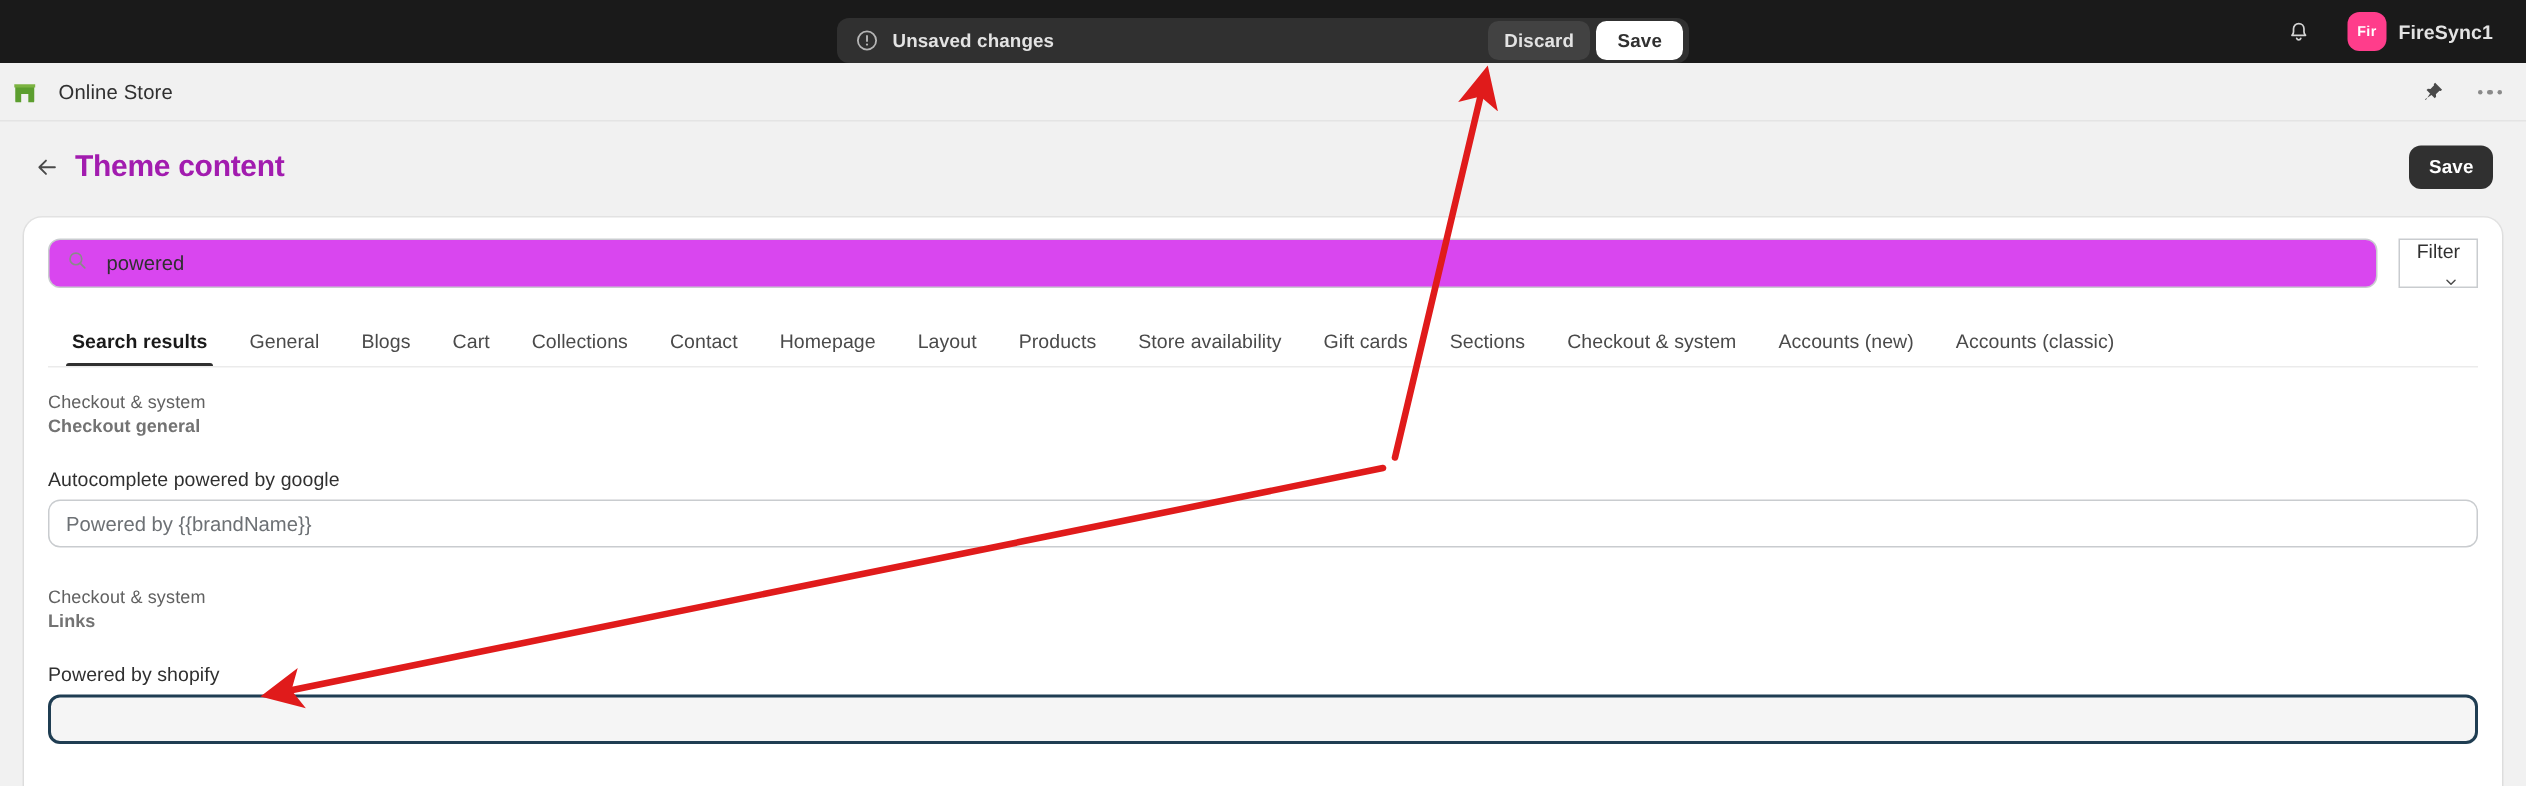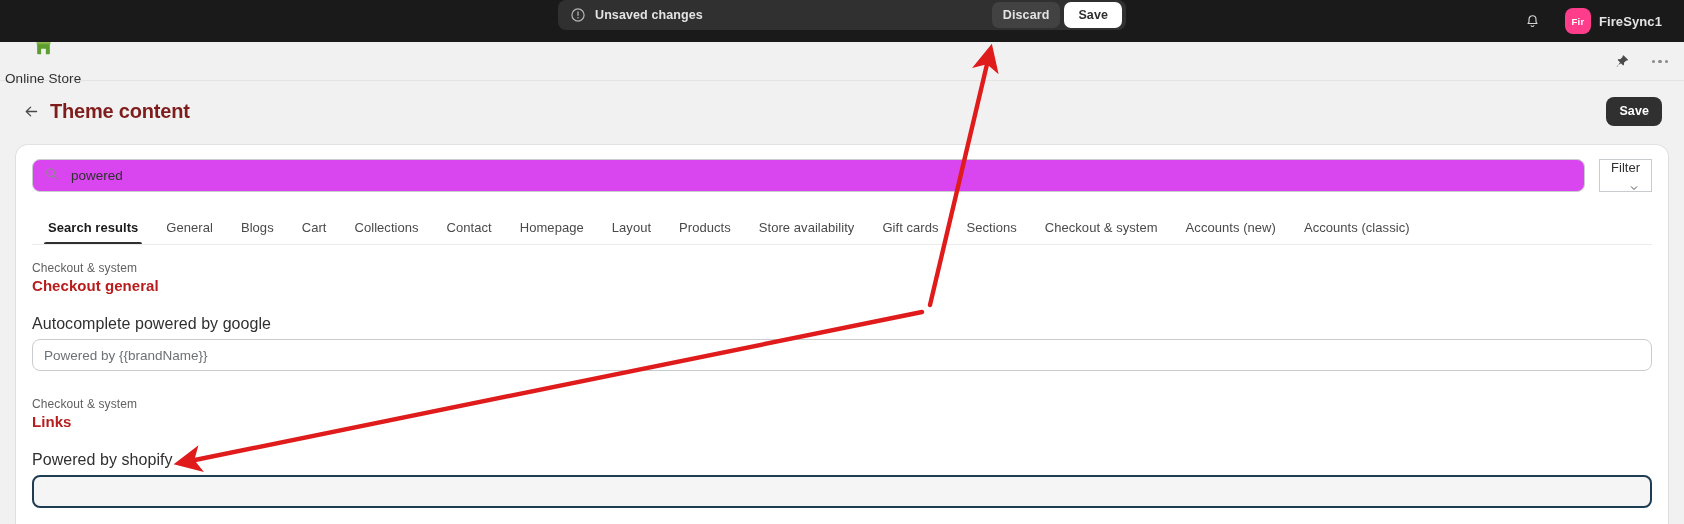--- a/index.html
+++ b/index.html
@@ -12,21 +12,21 @@
     font-family: "Liberation Sans", sans-serif;
     -webkit-font-smoothing: antialiased;
   }
 
   
   .topbar {
     position: relative;
     height: 42px;
     background: #1a1a1a;
     display: flex;
-    align-items: flex-start;
+    align-items: flex-end;
     justify-content: center;
   }
   .save-bar {
     display: flex;
     align-items: center;
     background: #303030;
     border-radius: 8px;
     height: 30px;
     padding: 0 4px 0 12px;
     min-width: 568px;
@@ -126,21 +126,20 @@
     background: #f1f1f1;
     display: flex;
     align-items: center;
     padding-left: 5px;
     border-bottom: 1px solid #e4e4e4;
   }
   .store-left {
     display: flex;
     align-items: center;
     gap: 12px;
-    flex-direction: column;
   }
   .store-icon {
     width: 22px; height: 22px;
     display: flex; align-items: center; justify-content: center;
   }
   .store-name {
     font-size: 13.5px;
     color: #303030;
     letter-spacing: .1px;
   }
@@ -179,21 +178,21 @@
     width: 26px; height: 26px;
     display: flex; align-items: center; justify-content: center;
     border-radius: 6px;
     cursor: pointer;
     margin-right: 6px;
     color: #4a4a4a;
   }
   .page-title {
     font-size: 20px;
     font-weight: 700;
-    color: #7f1d1d;
+    color: #a21caf;
     letter-spacing: -.2px;
   }
   .header-save {
     position: absolute;
     right: 22px;
     background: #303030;
     color: #fff;
     border: none;
     border-radius: 8px;
     font-family: inherit;
@@ -292,28 +291,28 @@
 
   
   .results { padding-top: 16px; }
   .group-cat {
     font-size: 12px;
     color: #616161;
     letter-spacing: .1px;
     margin-bottom: 2px;
   }
   .group-title {
-    font-size: 15px;
+    font-size: 12px;
     font-weight: 700;
-    color: #b91c1c;
+    color: #737373;
     letter-spacing: .05px;
   }
   .field { margin-top: 21px; }
   .field-label {
-    font-size: 16px;
+    font-size: 13px;
     color: #303030;
     margin-bottom: 6px;
     letter-spacing: .05px;
   }
   .field-input {
     width: 100%;
     height: 32px;
     border: 1px solid #c9cccf;
     border-radius: 8px;
     padding: 0 11px;

